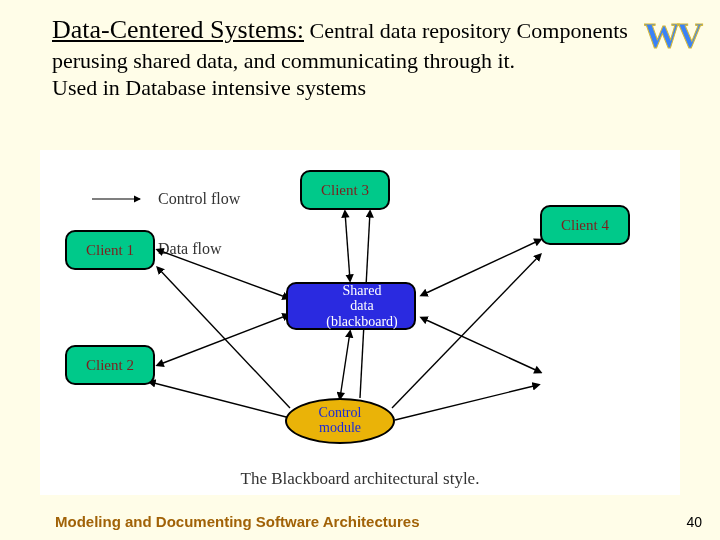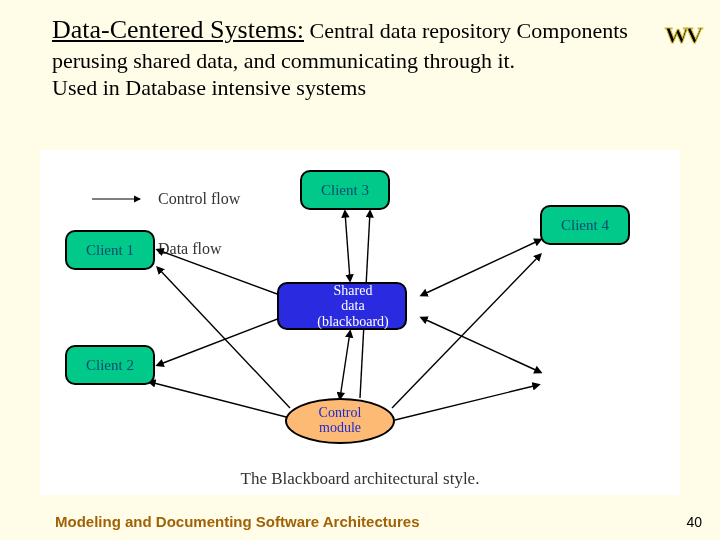--- a/index.html
+++ b/index.html
@@ -49,28 +49,28 @@
     border-radius: 10px;
     display: flex;
     align-items: center;
     justify-content: center;
     text-align: center;
     font-family: "Times New Roman", Times, serif;
     font-size: 15px;
     padding: 2px 6px;
     line-height: 1.1;
   }
-  .client { background: #00c98a; color: #0c4a6e; width: 90px; height: 40px; }
+  .client { background: #00c98a; color: #7f1d1d; width: 90px; height: 40px; }
   .shared {
     background: #2a2ae0; color: #fff; width: 130px; height: 48px; font-size: 14px;
   }
   .control {
     position: absolute;
     width: 110px; height: 46px;
-    background: #fdba74;
+    background: #eab308;
     border: 2px solid #000;
     border-radius: 50%;
     display: flex; align-items: center; justify-content: center;
     text-align: center; font-size: 14px; color: #1b2bd6; line-height: 1.05;
   }
   .caption {
     position: absolute;
     left: 0; right: 0; bottom: 6px;
     text-align: center;
     font-size: 17px;
@@ -99,22 +99,22 @@
     top: 8px;
     width: 80px;
     height: 55px;
     display: flex;
     align-items: center;
     justify-content: flex-end;
   }
   .wv {
     font-family: Georgia, serif;
     font-weight: bold;
-    font-size: 24px;
-    color: #000000;
+    font-size: 36px;
+    color: #3b82f6;
     -webkit-text-stroke: 1px #d4b83a;
     letter-spacing: -3px;
   }
 </style>
 </head>
 <body>
 
 <div class="logo">
   <span class="wv">WV</span>
 </div>
@@ -192,21 +192,21 @@
     </div>
   <div class="node client" style="left:25px; top:195px;justify-content:center;">
       <span>Client 2</span>
     </div>
   <div class="node client" style="left:260px; top:20px;">
       <span>Client 3</span>
     </div>
   <div class="node client" style="left:500px; top:55px;">
       <span>Client 4</span>
     </div>
-  <div class="node shared" style="left:237px; top:132px;padding-left:28px;">
+  <div class="node shared" style="left:246px; top:132px;padding-left:28px;">
       <span style="white-space:pre-line">Shared
 data (blackboard)</span>
     </div>
   <div class="control" style="left:245px; top:248px;">
       <span style="white-space:pre-line">Control
 module</span>
     </div>
 
   <div class="caption">The Blackboard architectural style.</div>
 </div>

